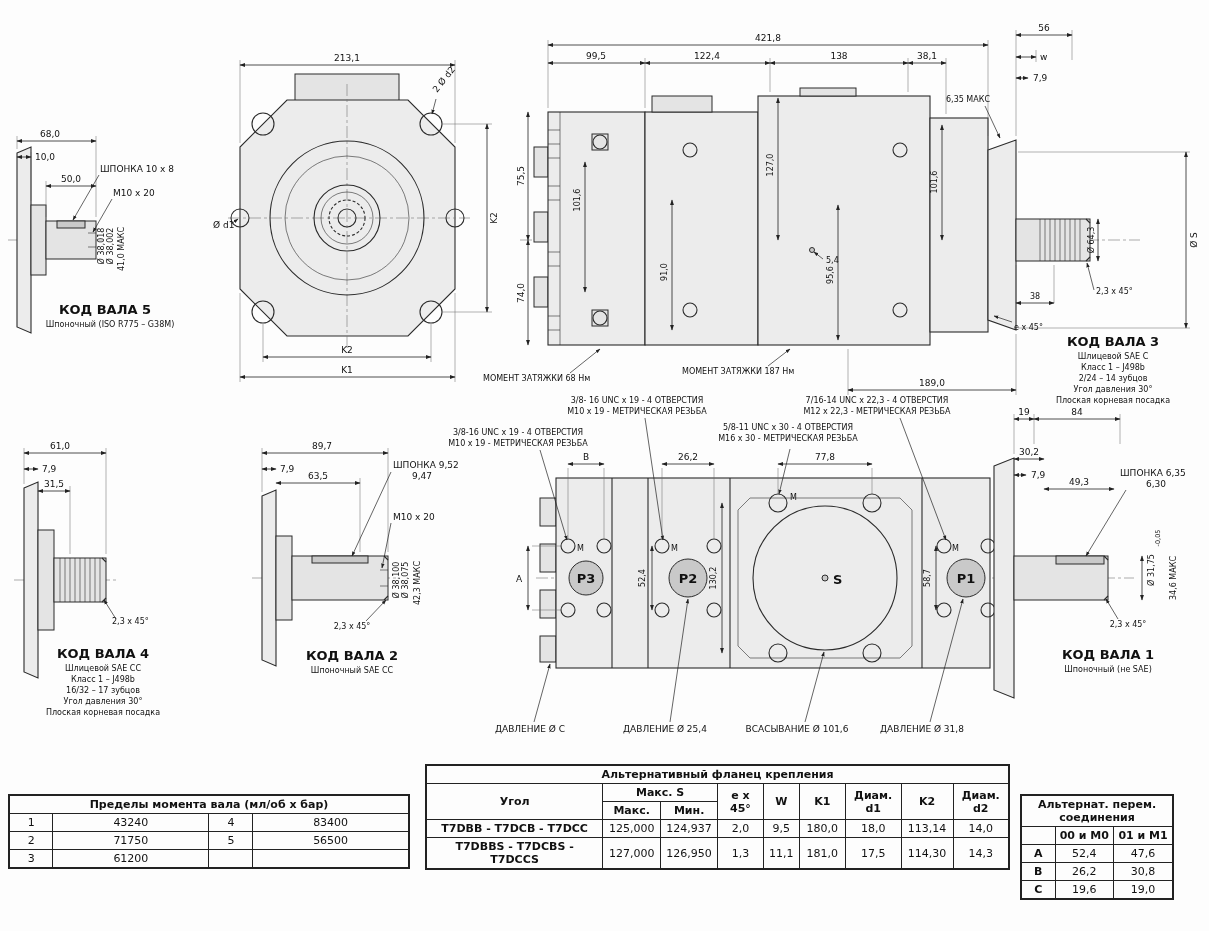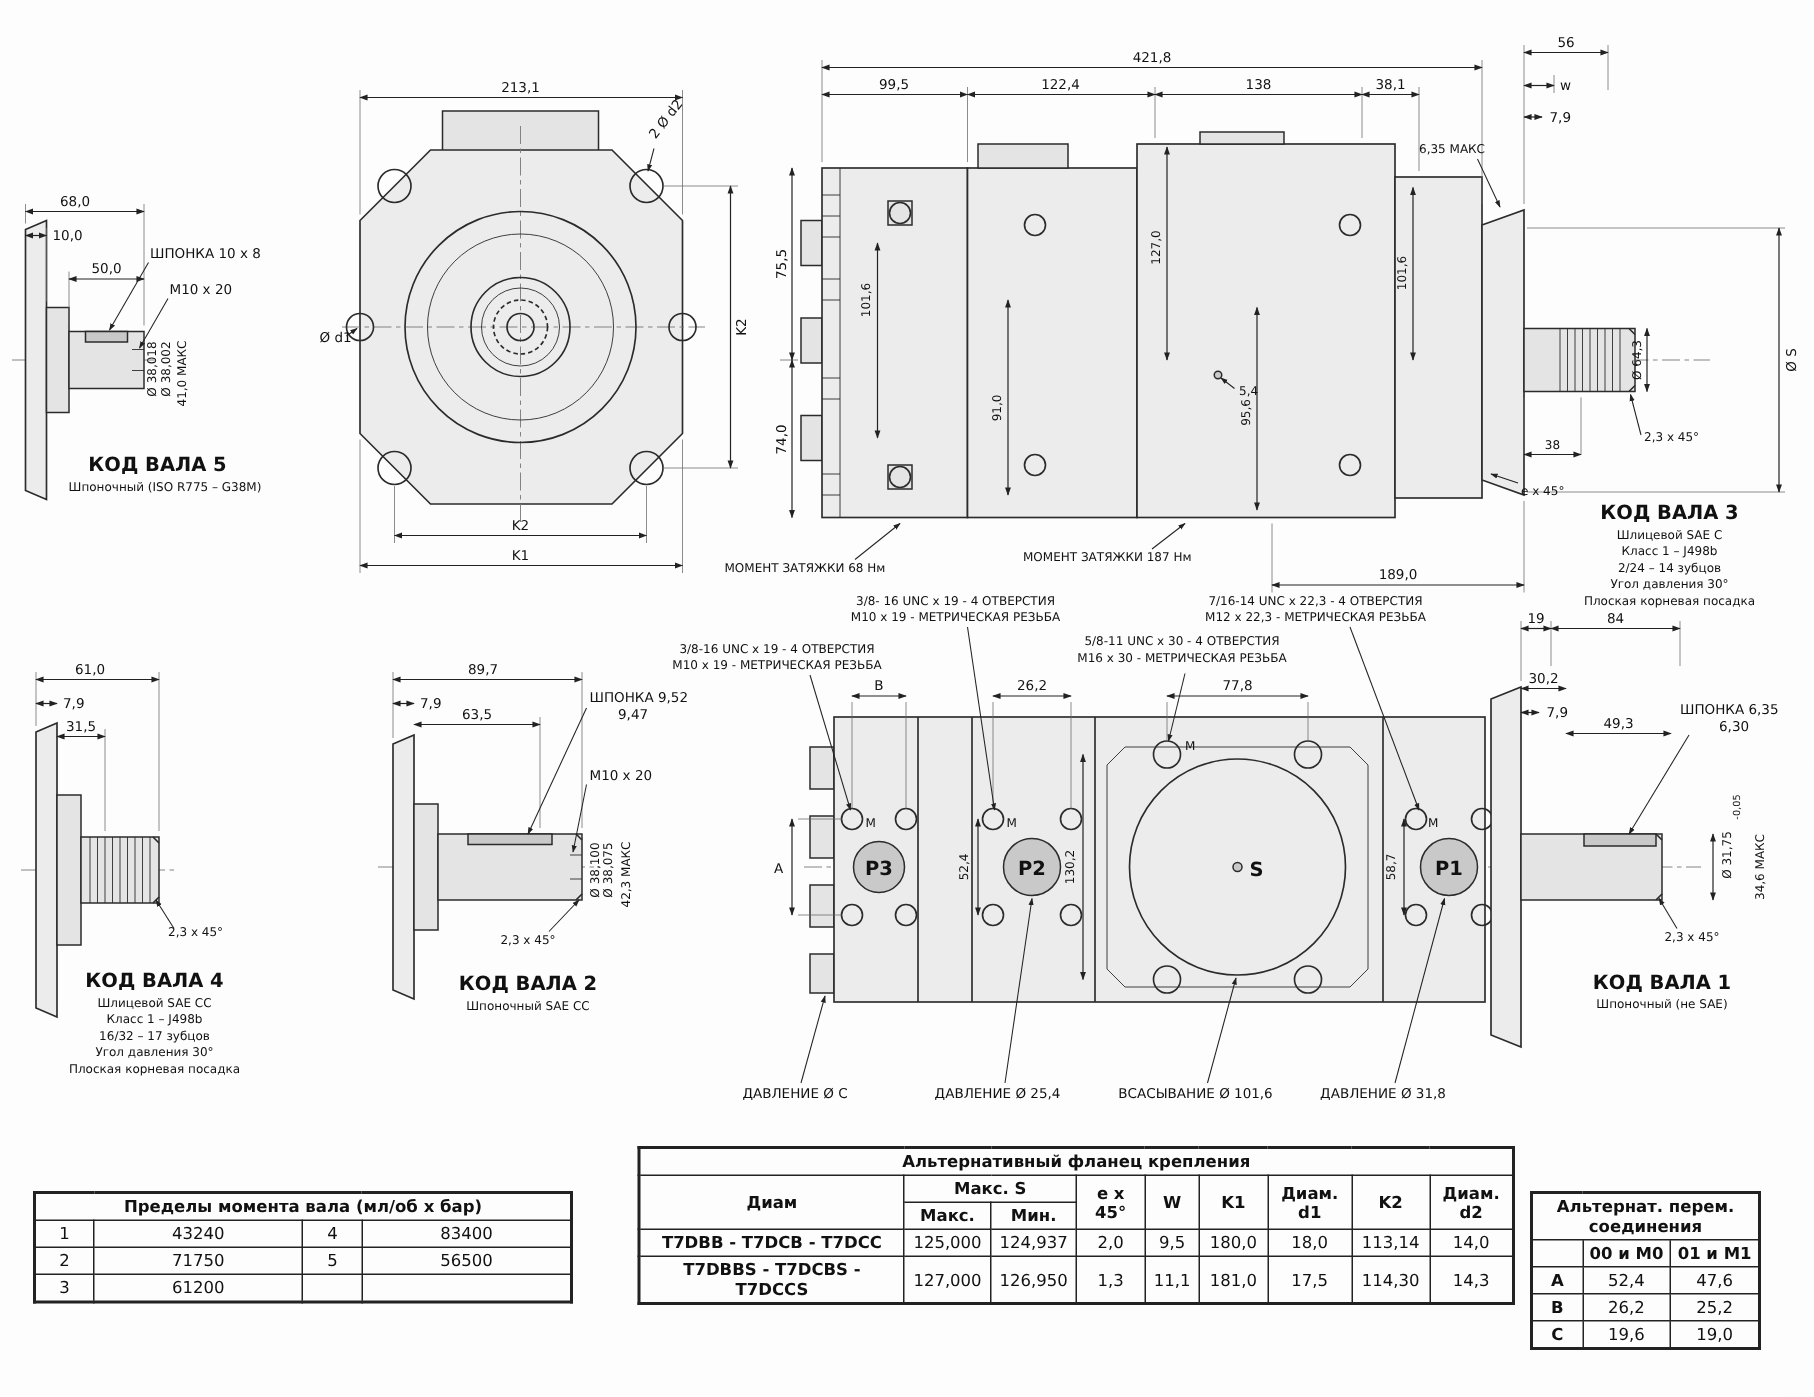--- a/index.html
+++ b/index.html
@@ -375,21 +375,21 @@
     <line class="ld" x1="534" y1="722" x2="550" y2="664"></line>
     <text class="t mid" x="665" y="732">ДАВЛЕНИЕ Ø 25,4</text>
     <line class="ld" x1="670" y1="722" x2="688" y2="599"></line>
     <text class="t mid" x="797" y="732">ВСАСЫВАНИЕ Ø 101,6</text>
     <line class="ld" x1="805" y1="722" x2="824" y2="652"></line>
     <text class="t mid" x="922" y="732">ДАВЛЕНИЕ Ø 31,8</text>
     <line class="ld" x1="930" y1="722" x2="963" y2="599"></line>
   </g>
 </svg>
 
-<div class="tbl" style="left:22px;top:794px;width:360px">
+<div class="tbl" style="left:8px;top:794px;width:402px">
   <table>
     <colgroup>
           <col style="width:44px">
           <col style="width:157px">
           <col style="width:44px">
           <col style="width:157px">
         </colgroup>
     <tbody>
           <tr>
             <td colspan="4" class="title">Пределы момента вала (мл/об x бар)</td>
@@ -416,21 +416,21 @@
       </table>
 </div>
 
 <div class="tbl" style="left:425px;top:764px;width:585px">
   <table>
     <tbody>
           <tr>
             <td colspan="9" class="title">Альтернативный фланец крепления</td>
           </tr>
     <tr>
-      <th rowspan="2" style="width:178px">Диам</th>
+      <th rowspan="2" style="width:178px">Угол</th>
       <th colspan="2">Макс. S</th>
       <th rowspan="2" style="width:46px">e x 45°</th>
       <th rowspan="2" style="width:36px">W</th>
       <th rowspan="2" style="width:46px">K1</th>
       <th rowspan="2" style="width:56px">Диам. d1</th>
       <th rowspan="2" style="width:52px">K2</th>
       <th rowspan="2" style="width:56px">Диам. d2</th>
     </tr>
     <tr>
       <th style="width:58px">Макс.</th>
@@ -474,21 +474,21 @@
       <th>01 и M1</th>
     </tr>
     <tr>
       <th>A</th>
       <td>52,4</td>
       <td>47,6</td>
     </tr>
     <tr>
       <th>B</th>
       <td>26,2</td>
-      <td>25,2</td>
+      <td>30,8</td>
     </tr>
     <tr>
       <th>C</th>
       <td>19,6</td>
       <td>19,0</td>
     </tr>
   </tbody>
       </table>
 </div>
 </div>

